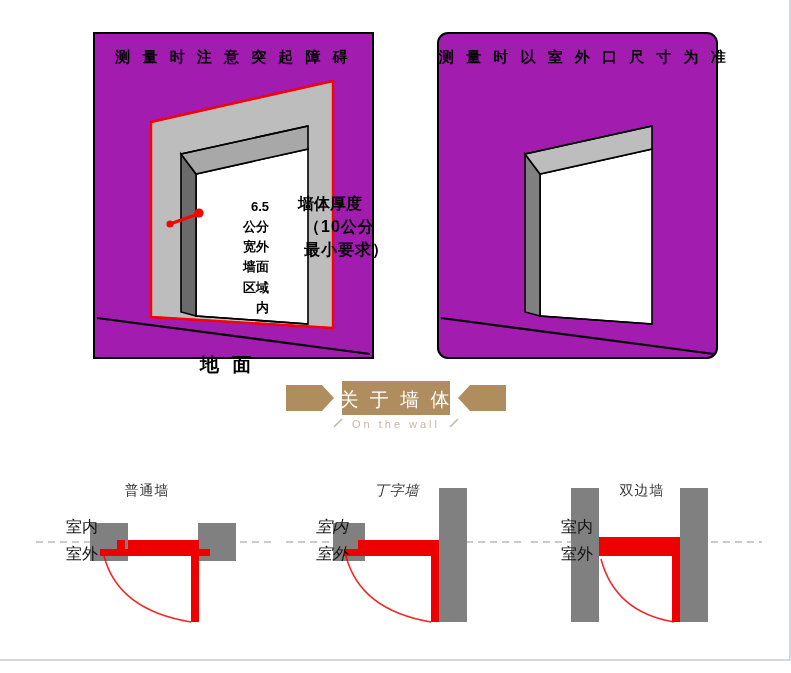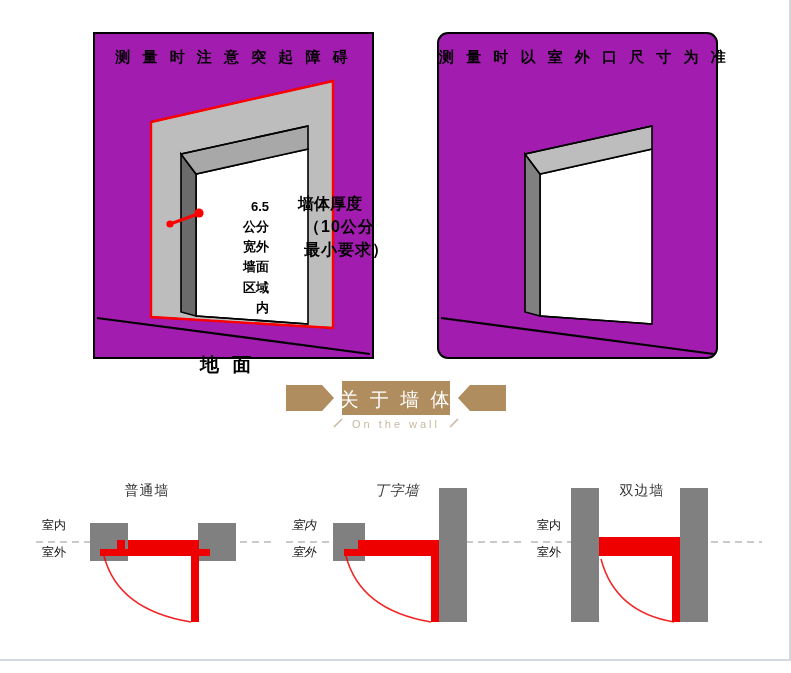--- a/index.html
+++ b/index.html
@@ -150,24 +150,25 @@
     left: 0;
     width: 100%;
     text-align: center;
     font-size: 14px;
     color: #333333;
     letter-spacing: 1px;
   }
   .plan-svg { position: absolute; left: 0; top: 0; }
   .plan-side-label {
     position: absolute;
-    font-size: 12px;
+    font-size: 16px;
     color: #111111;
     letter-spacing: 0px;
     white-space: nowrap;
+    margin-left: 24px;
   }
   .lbl-in  { left: 20px; top: 43px; }
   .lbl-out { left: 20px; top: 70px; }
 </style>
 </head>
 <body>
 
 <div class="page">
 
   <div class="panel" id="panel-left">

